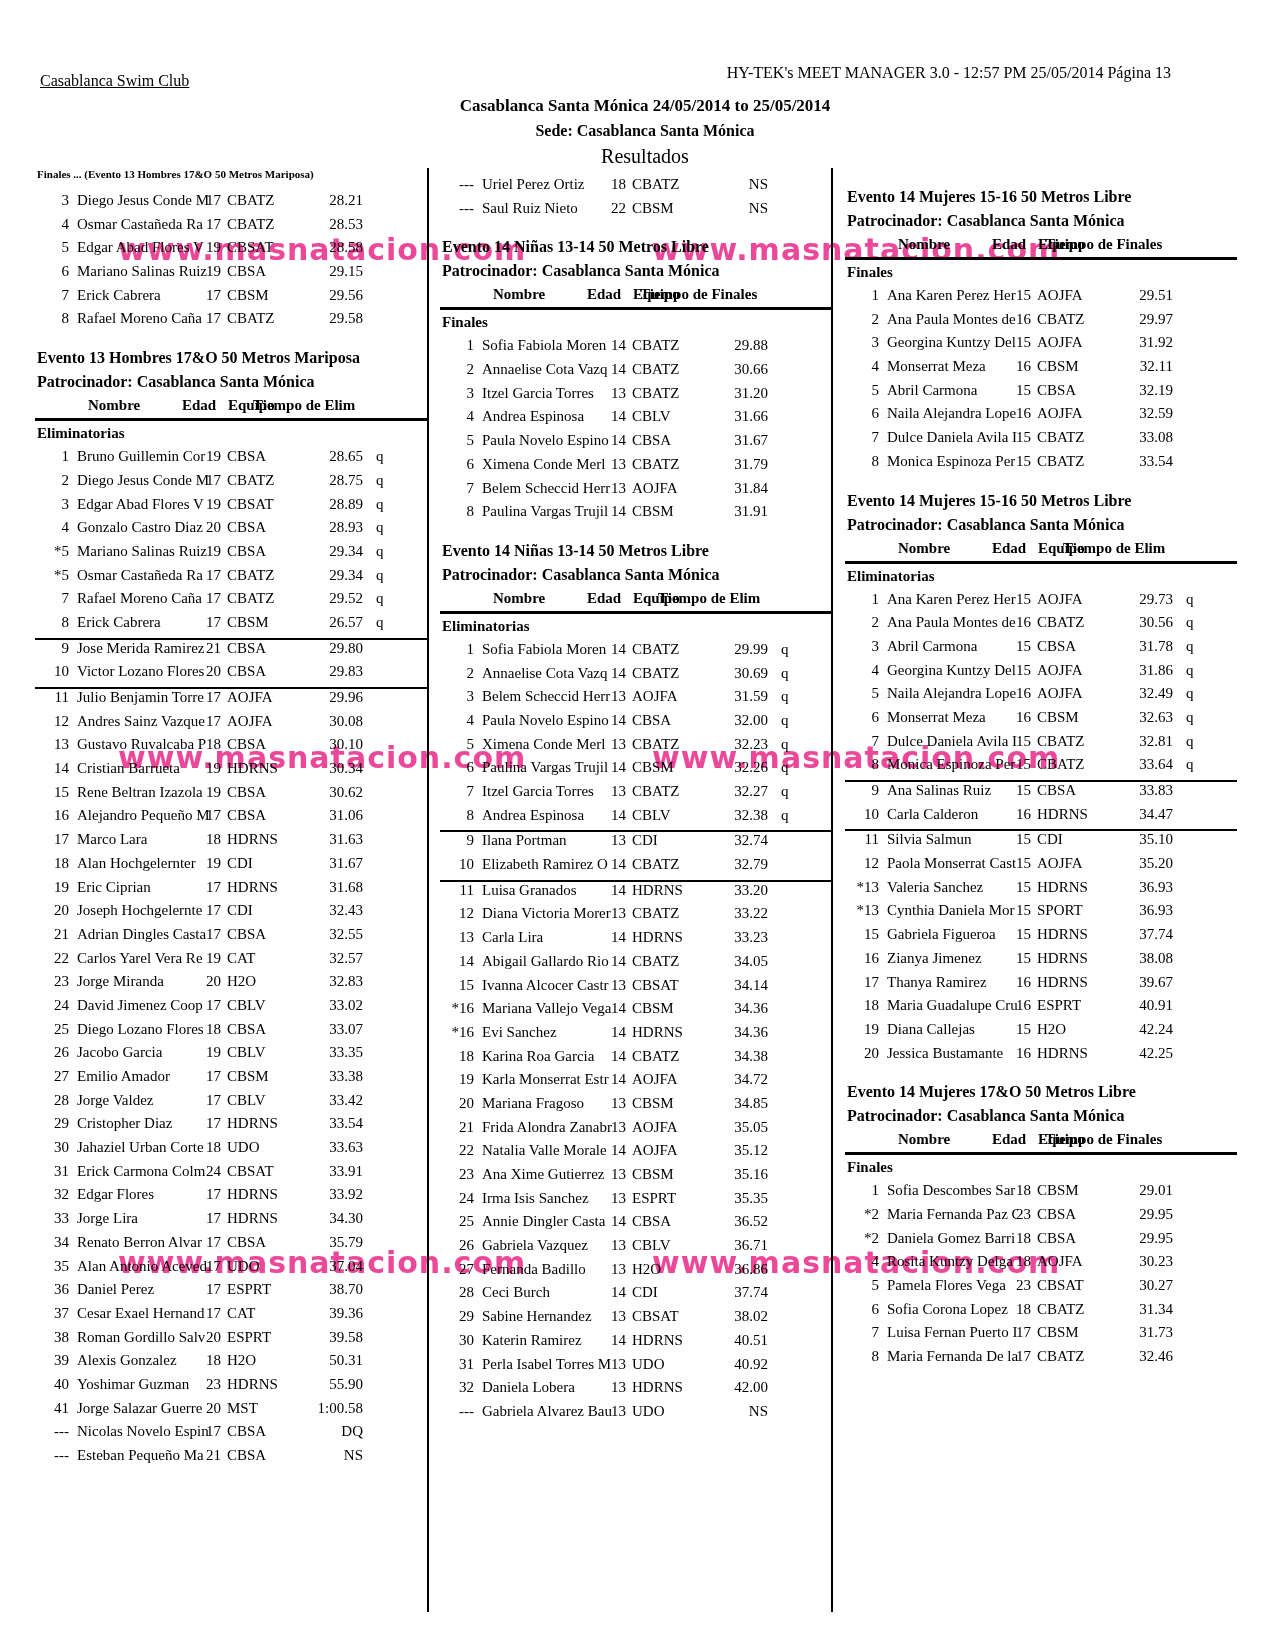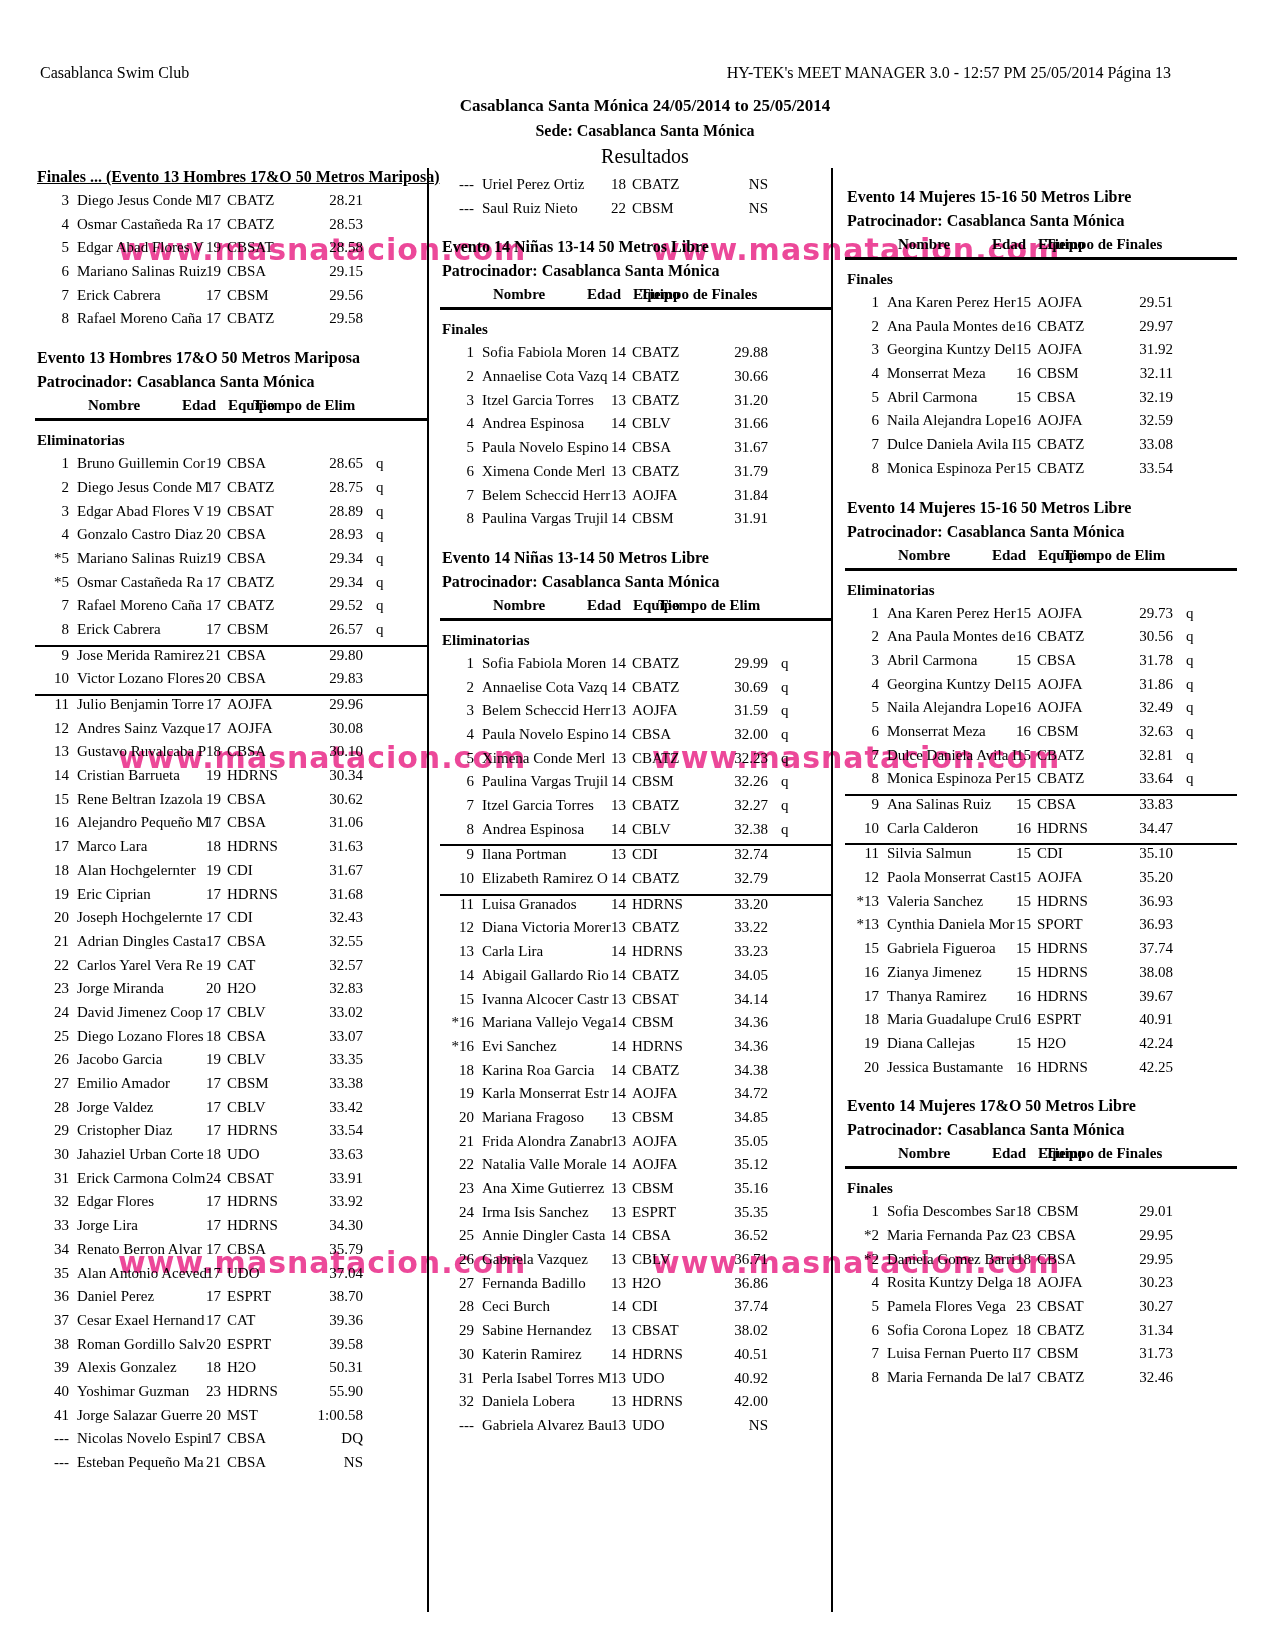--- a/index.html
+++ b/index.html
@@ -1,19 +1,19 @@
 <!DOCTYPE html>
 <html><head>
 <meta charset="utf-8">
 <style>
   html,body{margin:0;padding:0;background:#ffffff;}
   .page{position:relative;width:1275px;height:1650px;background:#fff;
         font-family:"Liberation Serif",serif;color:#000;overflow:hidden;}
   
-  .hdr-left{position:absolute;left:40px;top:64px;font-size:16px;white-space:nowrap;}
+  .hdr-left{position:absolute;left:40px;top:72px;font-size:16px;white-space:nowrap;text-decoration:underline;}
   .hdr-right{position:absolute;right:104px;top:64px;font-size:16px;white-space:nowrap;}
   .meet-title{position:absolute;left:15px;width:1260px;top:96px;text-align:center;
               font-weight:bold;font-size:17px;}
   .sede{position:absolute;left:15px;width:1260px;top:122px;text-align:center;
         font-weight:bold;font-size:16px;}
   .results{position:absolute;left:15px;width:1260px;top:145px;text-align:center;
            font-weight:normal;font-size:20px;}
   
   .wm{position:absolute;font-family:"DejaVu Sans",sans-serif;font-size:30px;font-weight:bold;
       color:#ec4899;letter-spacing:1px;white-space:nowrap;}
@@ -22,29 +22,29 @@
   .wm5{left:118px;top:1245px}.wm6{left:652px;top:1245px}
   
   .vline{position:absolute;top:168px;height:1444px;width:2px;background:#000;}
   .v1{left:427px}.v2{left:831px}
   
   .col{position:absolute;width:392px;}
   #col1{left:35px;top:168px;}
   #col2{left:440px;top:176px;}
   #col3{left:845px;top:188px;}
   .section.gap{margin-top:15px;}
-  .cont-title{font-weight:bold;font-size:16px;height:24px;white-space:nowrap;padding-left:2px;text-decoration:underline;}
+  .cont-title{font-weight:bold;font-size:11px;height:24px;white-space:nowrap;padding-left:2px;}
   .event-title,.sponsor{font-weight:bold;font-size:16px;height:24px;white-space:nowrap;padding-left:2px;}
   .col-head{position:relative;height:21px;font-weight:bold;font-size:15px;}
   .h-nombre{position:absolute;left:53px;}
   .h-edad{position:absolute;left:147px;}
   .h-equipo{position:absolute;left:193px;}
   .h-tiempo{position:absolute;white-space:nowrap;text-align:right;}
   .head-rule{border-top:3px solid #000;height:0;}
-  .phase{font-weight:bold;font-size:15px;height:23px;margin-top:11px;padding-left:2px;}
+  .phase{font-weight:bold;font-size:15px;height:23px;margin-top:4px;padding-left:2px;}
   .row{position:relative;height:23.7px;font-size:15px;}
   .place{position:absolute;left:0;width:34px;text-align:right;}
   .name{position:absolute;left:42px;width:132px;white-space:nowrap;overflow:hidden;}
   .age{position:absolute;left:160px;width:26px;text-align:right;}
   .team{position:absolute;left:192px;white-space:nowrap;}
   .time{position:absolute;left:240px;width:88px;text-align:right;}
   .qual{position:absolute;left:341px;}
   .cut-rule{border-top:2px solid #000;height:0;}
 </style>
 </head>

